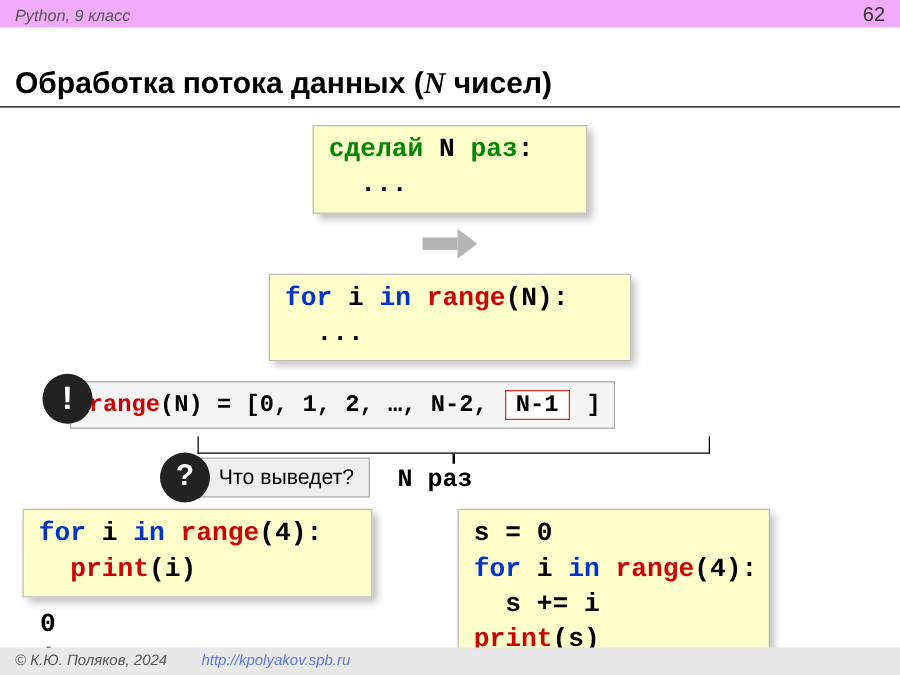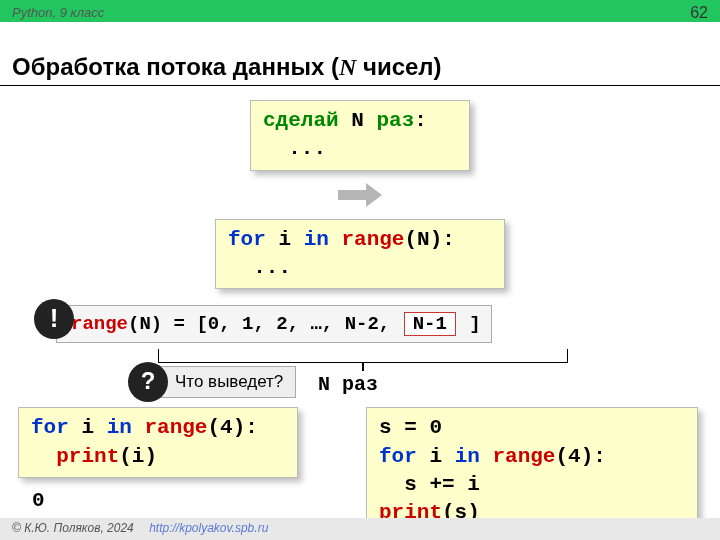--- a/index.html
+++ b/index.html
@@ -4,21 +4,21 @@
 <style>
   * { box-sizing: border-box; margin: 0; padding: 0; }
   body {
     width: 720px; height: 540px;
     background: #fff;
     font-family: Arial, sans-serif;
     position: relative;
     overflow: hidden;
   }
   .header-strip {
-    background: #22c55e;
+    background: #f0abfc;
     height: 22px;
     padding: 3px 12px 0 12px;
     display: flex;
     justify-content: space-between;
     align-items: center;
     font-style: italic;
     font-size: 13px;
     color: #555;
   }
   .page-num { font-style: normal; font-size: 16px; color: #333; }
@@ -120,21 +120,21 @@
     position: absolute;
     left: 300px; top: 24px;
     font-family: 'Courier New', monospace;
     font-size: 20px;
     font-weight: bold;
   }
   .row3 { display: flex; gap: 28px; margin-top: 6px; align-items: flex-start; }
   .col-l { width: 320px; }
   .col-r { width: 320px; }
   .box-a { width: 280px; }
-  .box-b { width: 332px; }
+  .box-b { width: 250px; }
   .out {
     font-family: 'Courier New', monospace;
     font-size: 21px;
     font-weight: bold;
     margin: 10px 0 0 14px;
     white-space: pre;
     line-height: 1.25;
   }
   .q-wrap { position: absolute; left: 128px; top: 362px; display: flex; align-items: center; }
   .q-badge {
@@ -155,21 +155,21 @@
   .footer {
     position: absolute;
     bottom: 0; left: 0; right: 0;
     height: 22px;
     background: #e8e8e8;
     font-size: 12px;
     font-style: italic;
     color: #555;
     padding: 3px 12px;
   }
-  .footer .link { color: #5b7bd6; margin-left: 12px; }
+  .footer .link { color: #5b7bd6; margin-left: 24px; }
 </style>
 </head>
 <body>
 
 <div class="header-strip">
   <span>Python, 9 класс</span>
   <span class="page-num">62</span>
 </div>
 
 <div class="title">

